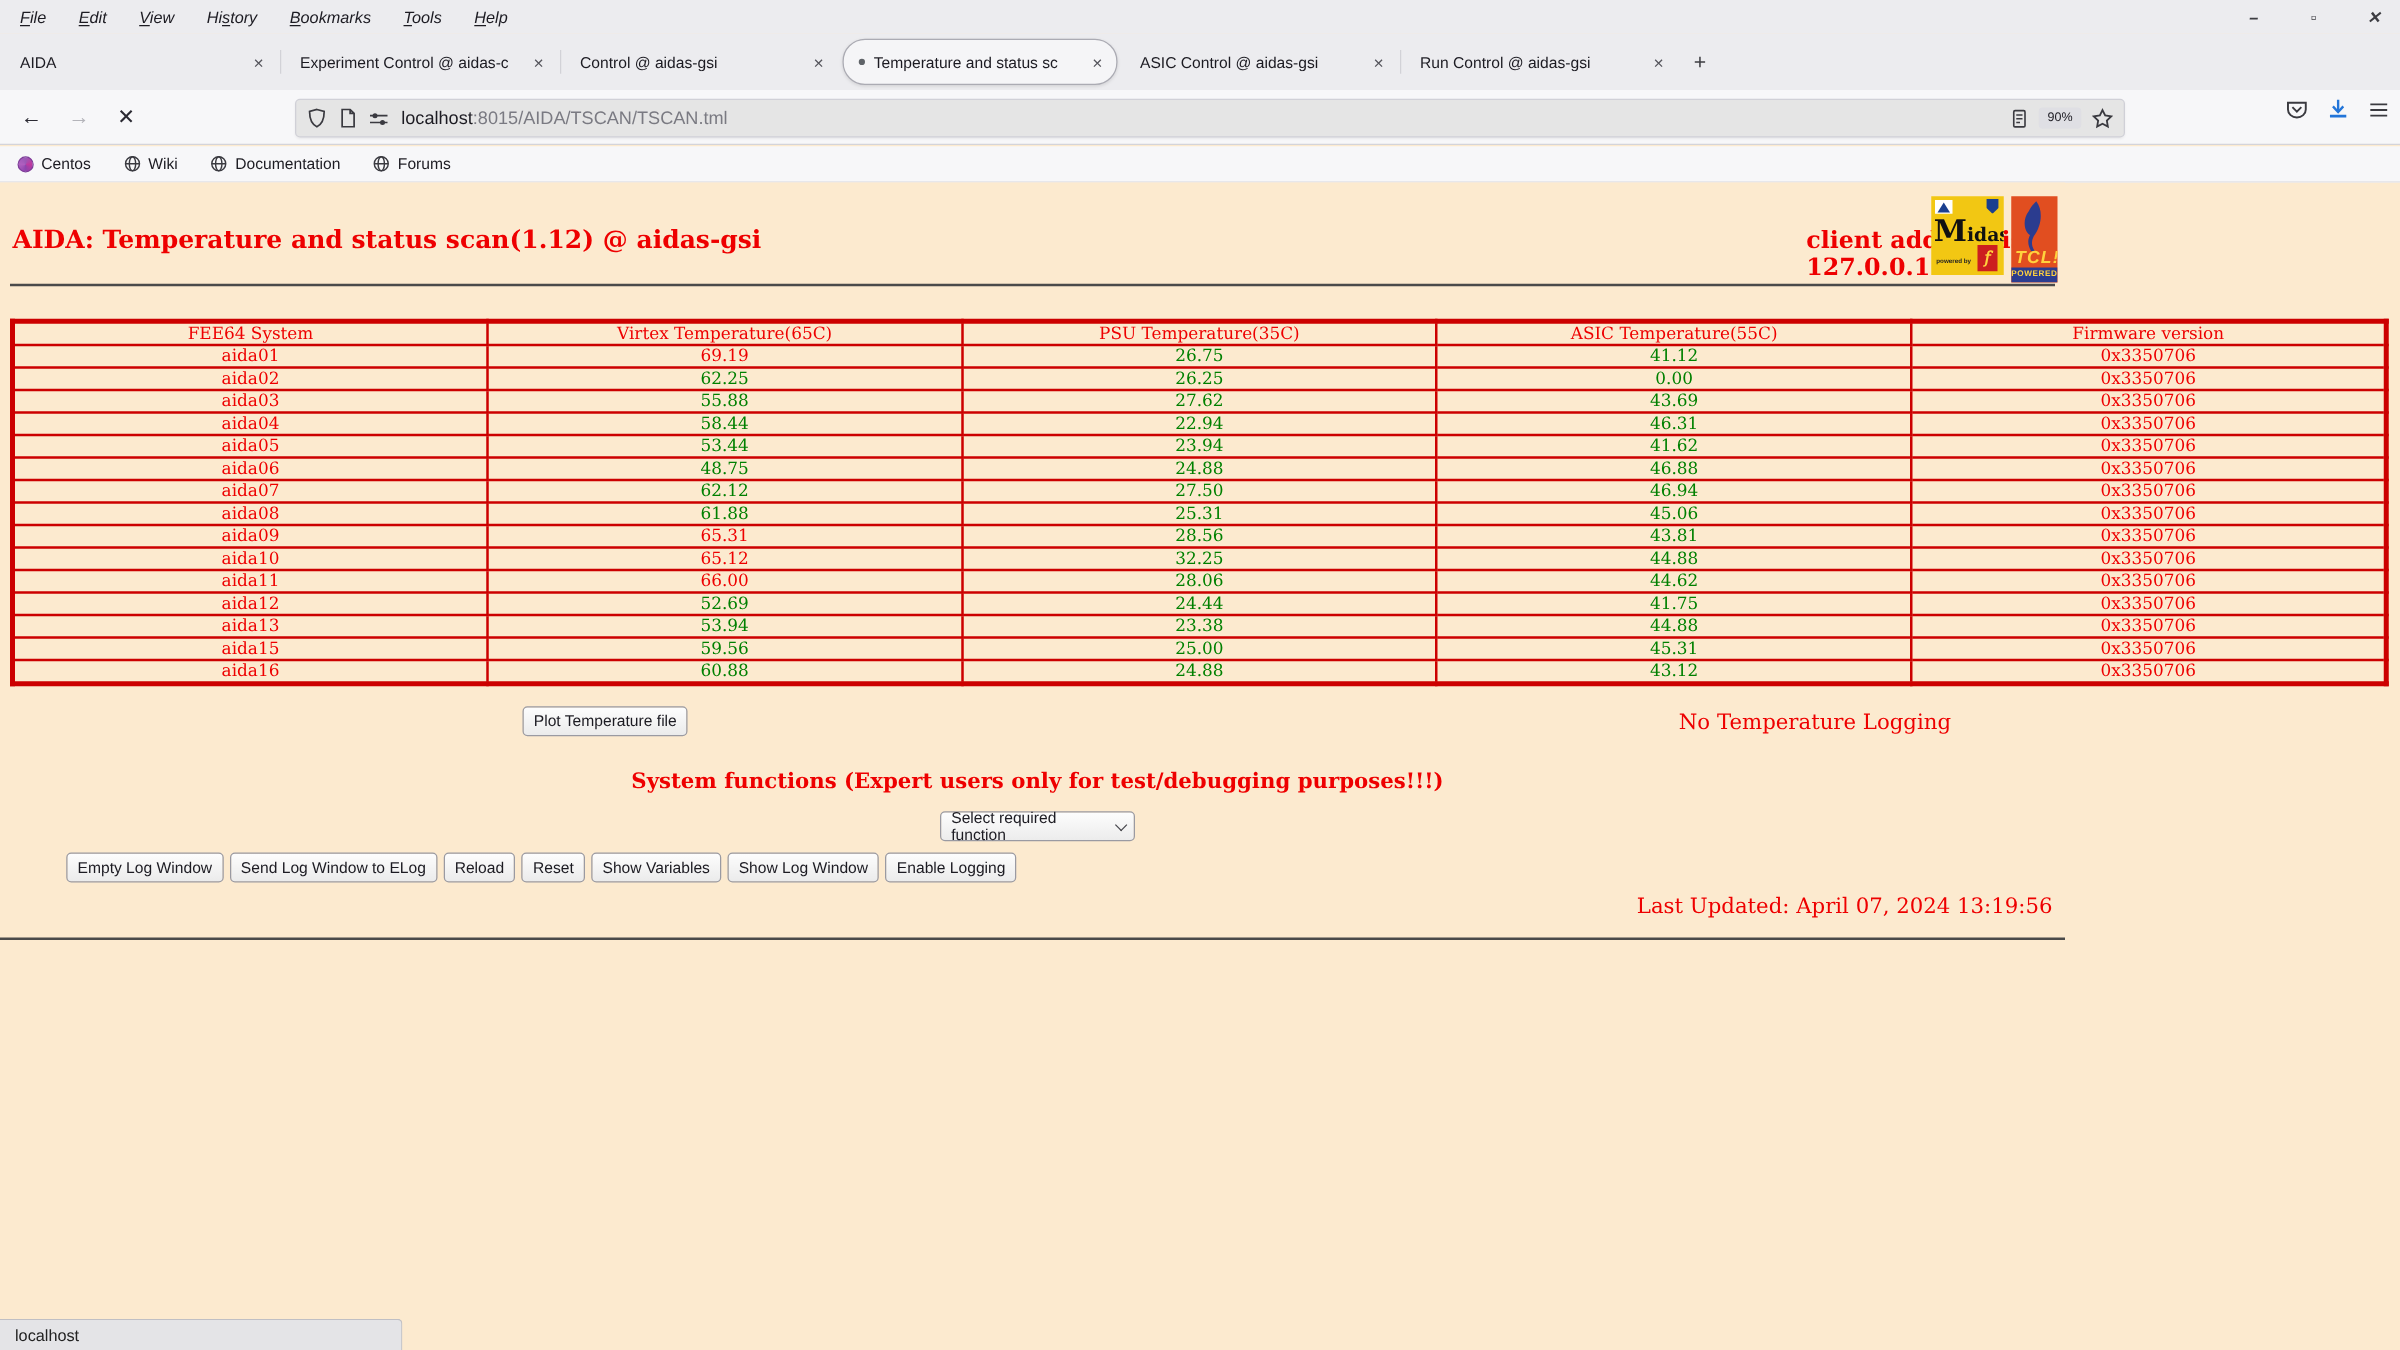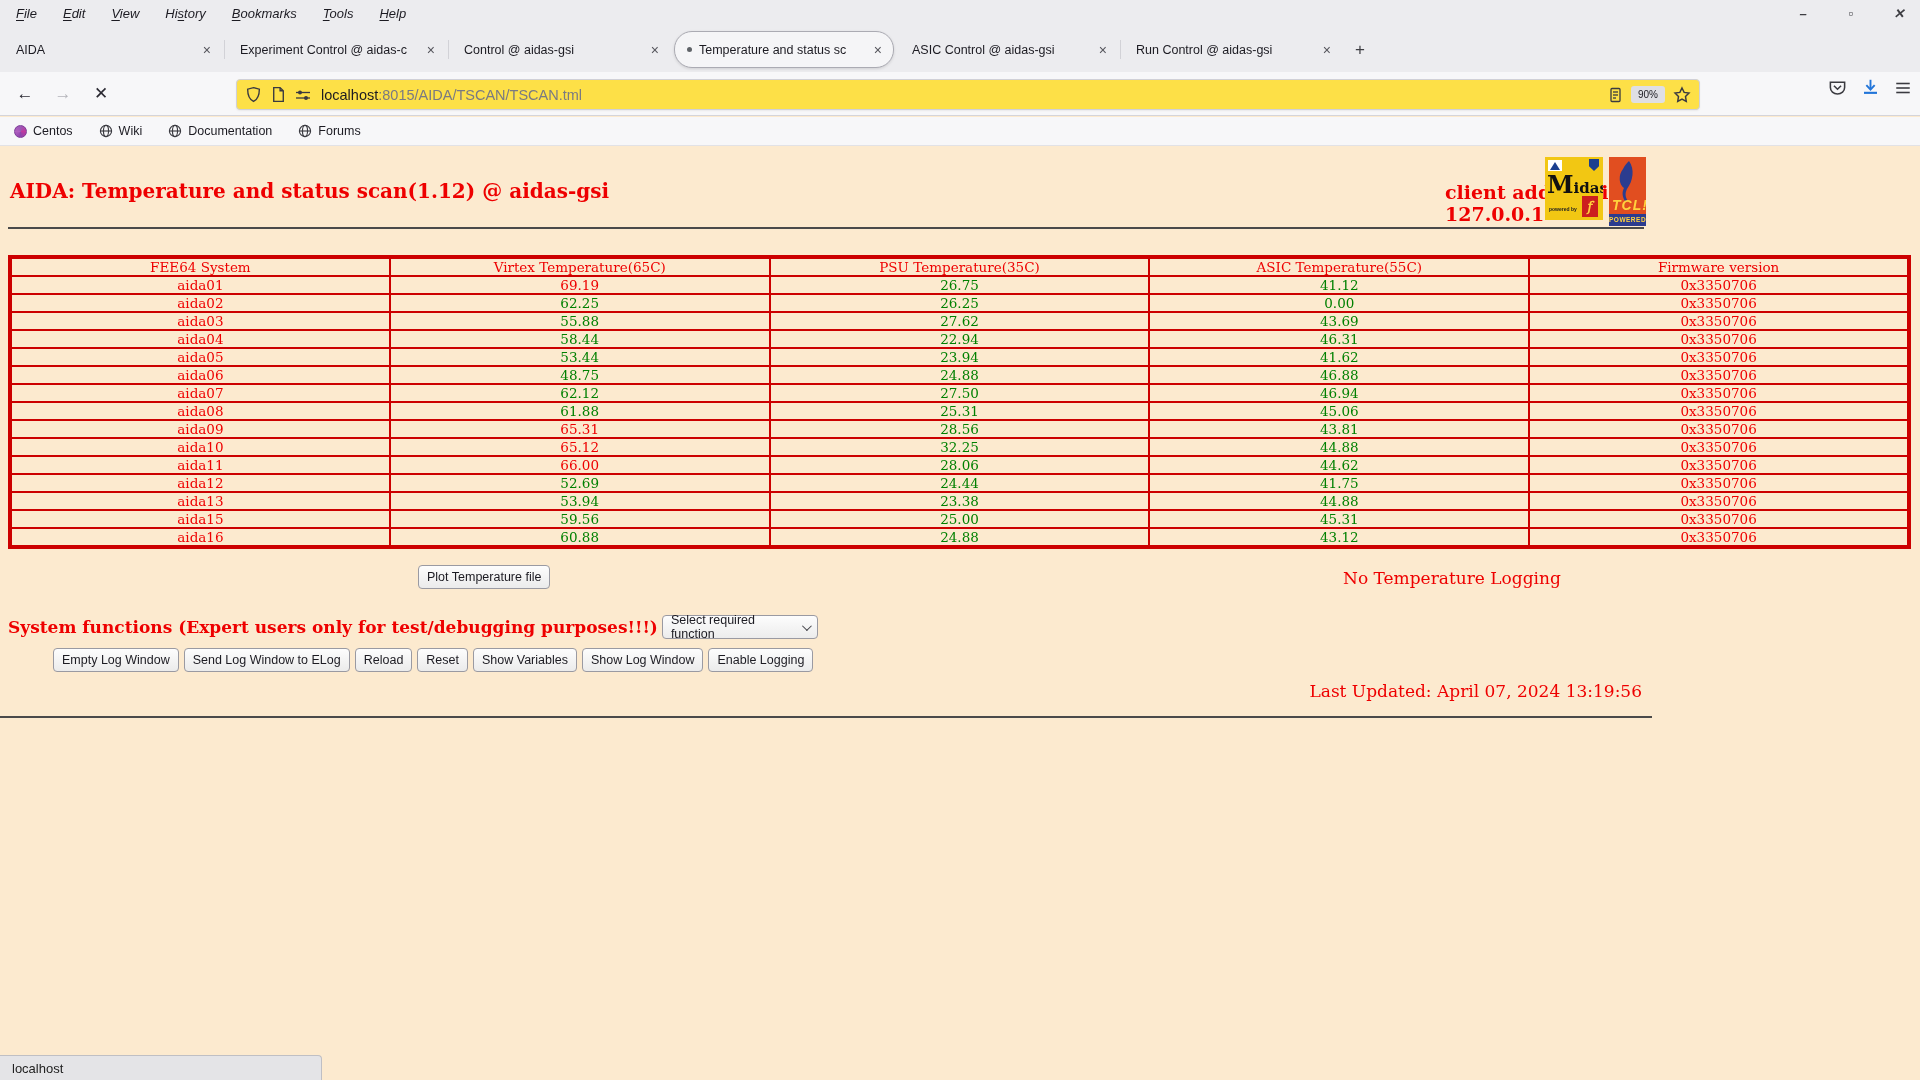--- a/index.html
+++ b/index.html
@@ -32,21 +32,21 @@
   .newtab-btn { width:32px; display:flex; align-items:center; justify-content:center;
                 font-size:17px; color:#3d3d42; }
 
   .navbar { position:absolute; top:72px; left:0; width:1920px; height:44px;
             background:#f7f7f9; border-bottom:1px solid #d4d4da;
             display:flex; align-items:center; }
   .nav-icon { width:34px; height:30px; display:flex; align-items:center; justify-content:center;
               font-size:17px; color:#2b2a33; border-radius:4px; }
   .nav-icon.disabled { color:#b4b4ba; }
   .nav-group { display:flex; margin-left:8px; gap:4px; }
-  .urlbar { position:absolute; left:236px; top:7px; width:1464px; height:31px; background:#fde047;
+  .urlbar { position:absolute; left:236px; top:7px; width:1464px; height:31px; background:#e5e5e5;
             border:1px solid #d0d0d7; border-radius:4px; display:flex; align-items:center;
             padding:0 8px; box-shadow:0 1px 2px rgba(0,0,0,.06); }
   .urlbar svg { flex:none; }
   .url-text { font-size:14.5px; color:#1c1b22; margin-left:10px; flex:1; white-space:nowrap; overflow:hidden; }
   .url-text .dim { color:#7a7a82; }
   .zoom-badge { background:#dfdfe4; border-radius:3px; font-size:10px; color:#1c1b22;
                 padding:3px 7px; margin:0 8px; }
   .right-icons { position:absolute; right:8px; top:6px; display:flex; gap:14px; align-items:center; }
 
   .bookmarksbar { position:absolute; top:117px; left:0; width:1920px; height:29px;
@@ -103,21 +103,21 @@
   table.temps th { color:#ee0000; }
   table.temps col { width:20%; }
 
   .actions-row { position:relative; height:40px; margin-top:16px; }
   .btn { font-family:"Liberation Sans","DejaVu Sans",sans-serif; font-size:12.5px; color:#1c1b22;
          background:linear-gradient(#fdfdfd,#ebebeb); border:1px solid #9a9aa2; border-radius:4px;
          padding:4px 8px; }
   .plot-btn { position:absolute; left:418px; top:0; }
   .no-logging { position:absolute; left:1343px; top:3px; font-size:17px; color:#ee0000; }
 
-  .sysfunc-row { display:flex; align-items:center; margin:10px 0 0 8px; gap:4px; }
+  .sysfunc-row { display:flex; align-items:center; margin:10px 0 0 8px; gap:14px;flex-direction:column; }
   .sysfunc-label { font-size:17px; font-weight:bold; color:#ee0000; }
   .fake-select { width:156px; height:24px; background:linear-gradient(#fdfdfd,#ececec);
                  border:1px solid #9a9aa2; border-radius:4px; display:flex; align-items:center;
                  padding:0 8px; font-family:"Liberation Sans",sans-serif; font-size:12.5px; color:#1c1b22; }
   .fake-select .chev { margin-left:auto; width:7px; height:7px; border-right:1.5px solid #44444a;
                  border-bottom:1.5px solid #44444a; transform:rotate(45deg) translateY(-2px); }
 
   .buttons-row { display:flex; gap:5px; margin:9px 0 0 5px;padding-left:48px; }
 
   .last-updated { text-align:right; margin:9px 10px 0 0; font-size:17px; color:#ee0000; }

